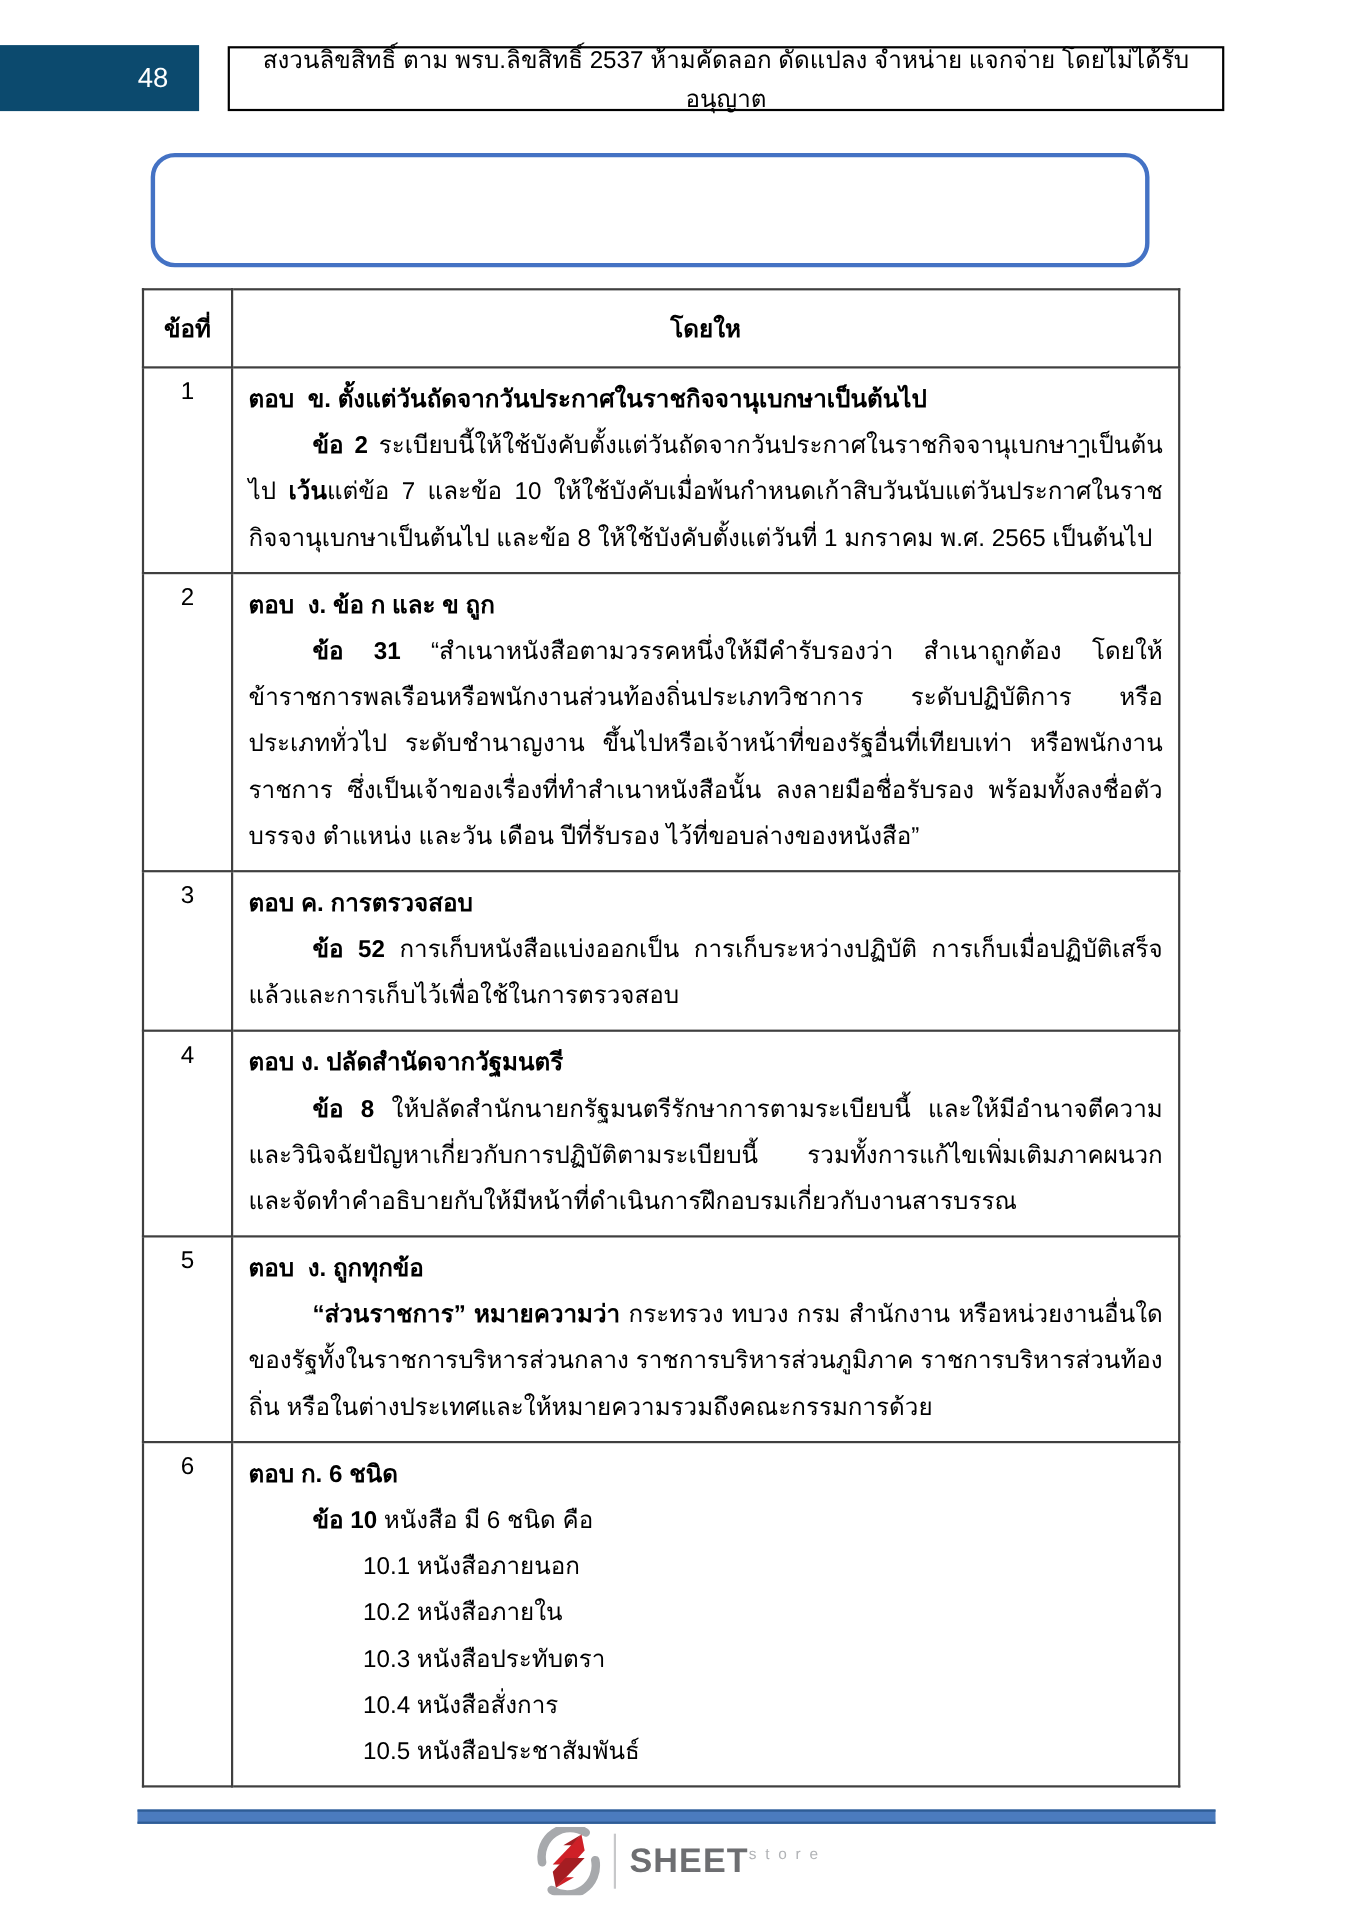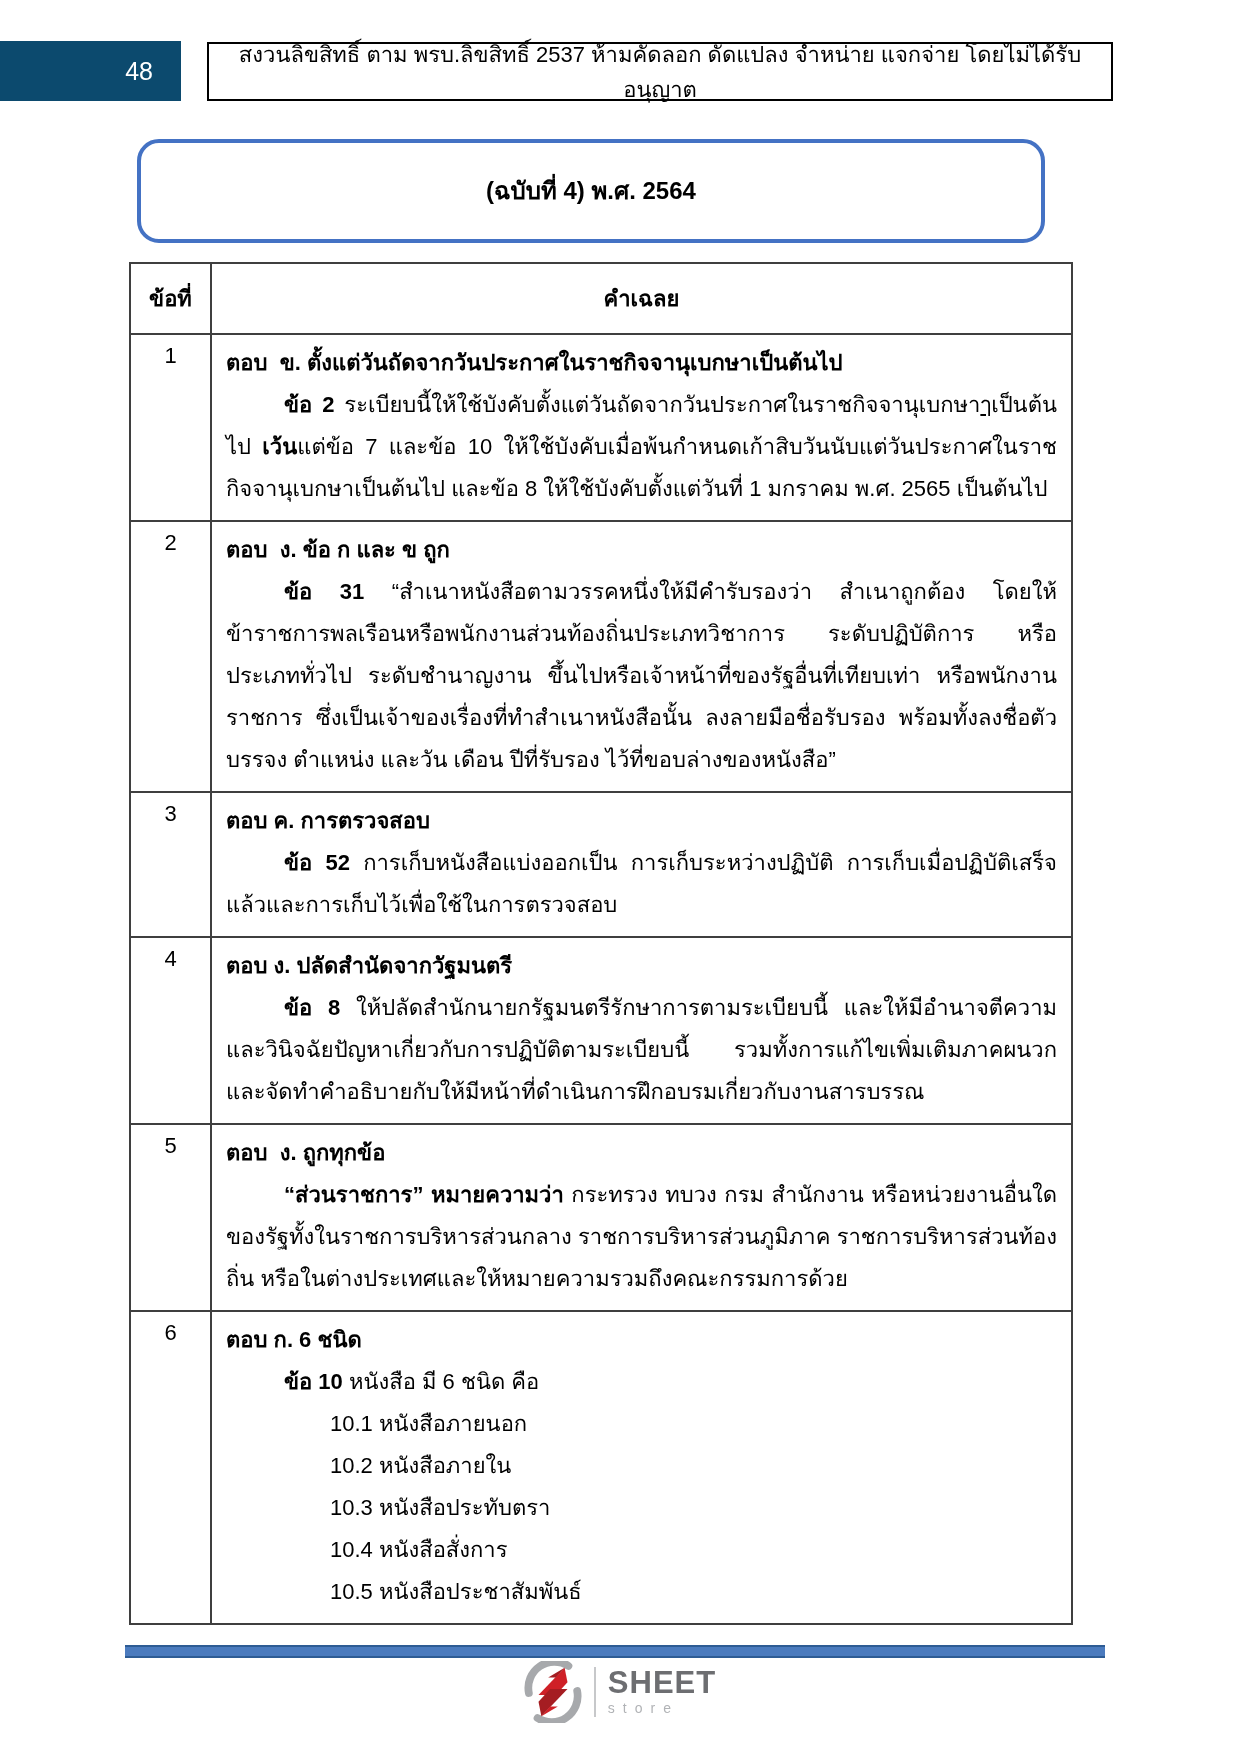--- a/index.html
+++ b/index.html
@@ -49,47 +49,46 @@
   
   .footer-bar {
     position:absolute; left:125px; top:1645px; width:980px; height:13px;
     background:#4B7BBE; border-top:2px solid #2E5C94; border-bottom:2px solid #2E5C94;
   }
   .footer-logo {
     position:absolute; left:0; top:1660px; width:1240px; height:64px;
     display:flex; align-items:center; justify-content:center; gap:12px;
   }
   .logo-divider { width:2px; height:50px; background:#c7c8ca; }
-  .logo-text-wrap { display:flex; flex-direction:column; justify-content:flex-start; }
+  .logo-text-wrap { display:flex; flex-direction:row; justify-content:flex-start; }
   .logo-main {
     font-size:31px; font-weight:bold; color:#6d6e71; letter-spacing:1px; line-height:32px;
   }
   .logo-sub {
     font-size:14px; color:#b1b3b6; letter-spacing:8px; line-height:18px;
   }
 </style>
 </head>
 <body>
 
 <div class="page-num-box">
   <span>48</span>
 </div>
 <div class="copyright-box">
   <span>สงวนลิขสิทธิ์ ตาม พรบ.ลิขสิทธิ์ 2537 ห้ามคัดลอก ดัดแปลง จำหน่าย แจกจ่าย โดยไม่ได้รับอนุญาต</span>
 </div>
 
 <div class="title-box">
-  <div>(ฉบับที่ 4) พ.ศ. 2564</div>
 </div>
 
 <table class="answer-table">
   <thead>
     <tr>
       <th class="col-no-h">ข้อที่</th>
-      <th>คำเฉลย</th>
+      <th>โดยให</th>
     </tr>
   </thead>
   <tbody>
       <tr>
         <td class="col-no">1</td>
         <td class="col-ans">
           <div class="blk answer"><span class="seg b">ตอบ  ข. ตั้งแต่วันถัดจากวันประกาศในราชกิจจานุเบกษาเป็นต้นไป</span></div>
           <div class="blk para"><span class="seg b">ข้อ 2</span><span class="seg"> ระเบียบนี้ให้ใช้บังคับตั้งแต่วันถัดจากวันประกาศในราชกิจจานุเบกษา</span><span class="seg u">ๅ</span><span class="seg">เป็นต้นไป </span><span class="seg b">เว้น</span><span class="seg">แต่ข้อ 7 และข้อ 10 ให้ใช้บังคับเมื่อพ้นกำหนดเก้าสิบวันนับแต่วันประกาศในราชกิจจานุเบกษาเป็นต้นไป และข้อ 8 ให้ใช้บังคับตั้งแต่วันที่ 1 มกราคม พ.ศ. 2565 เป็นต้นไป</span></div>
         </td>
       </tr>

